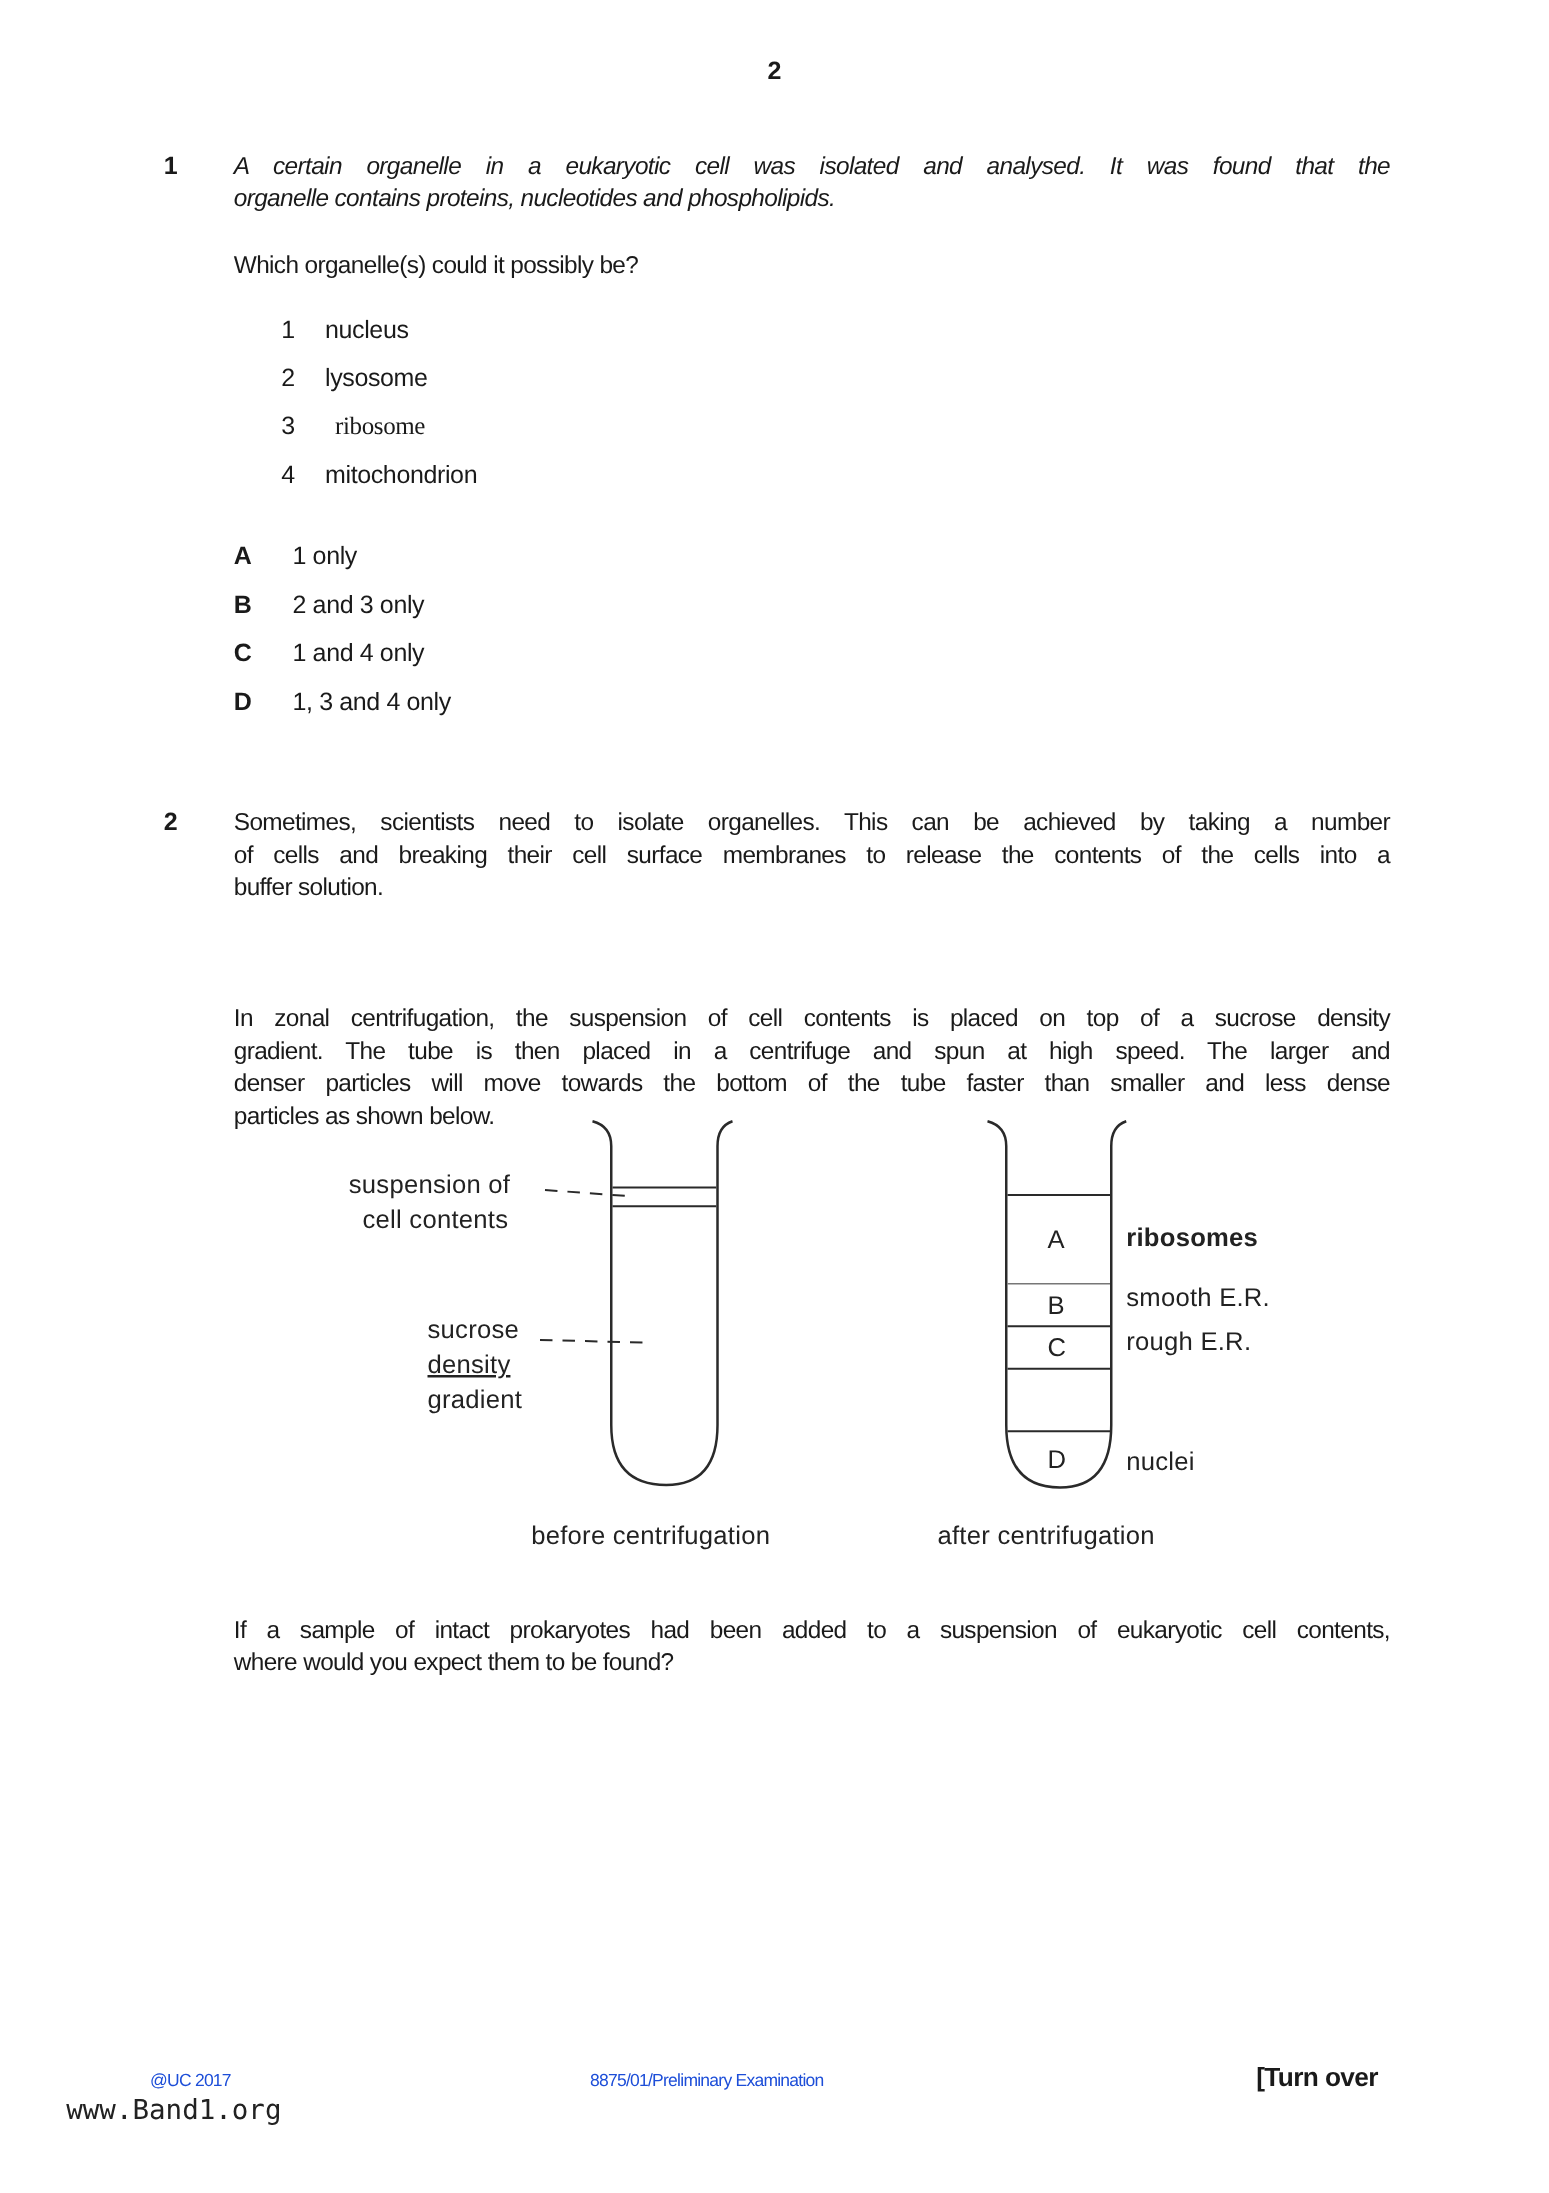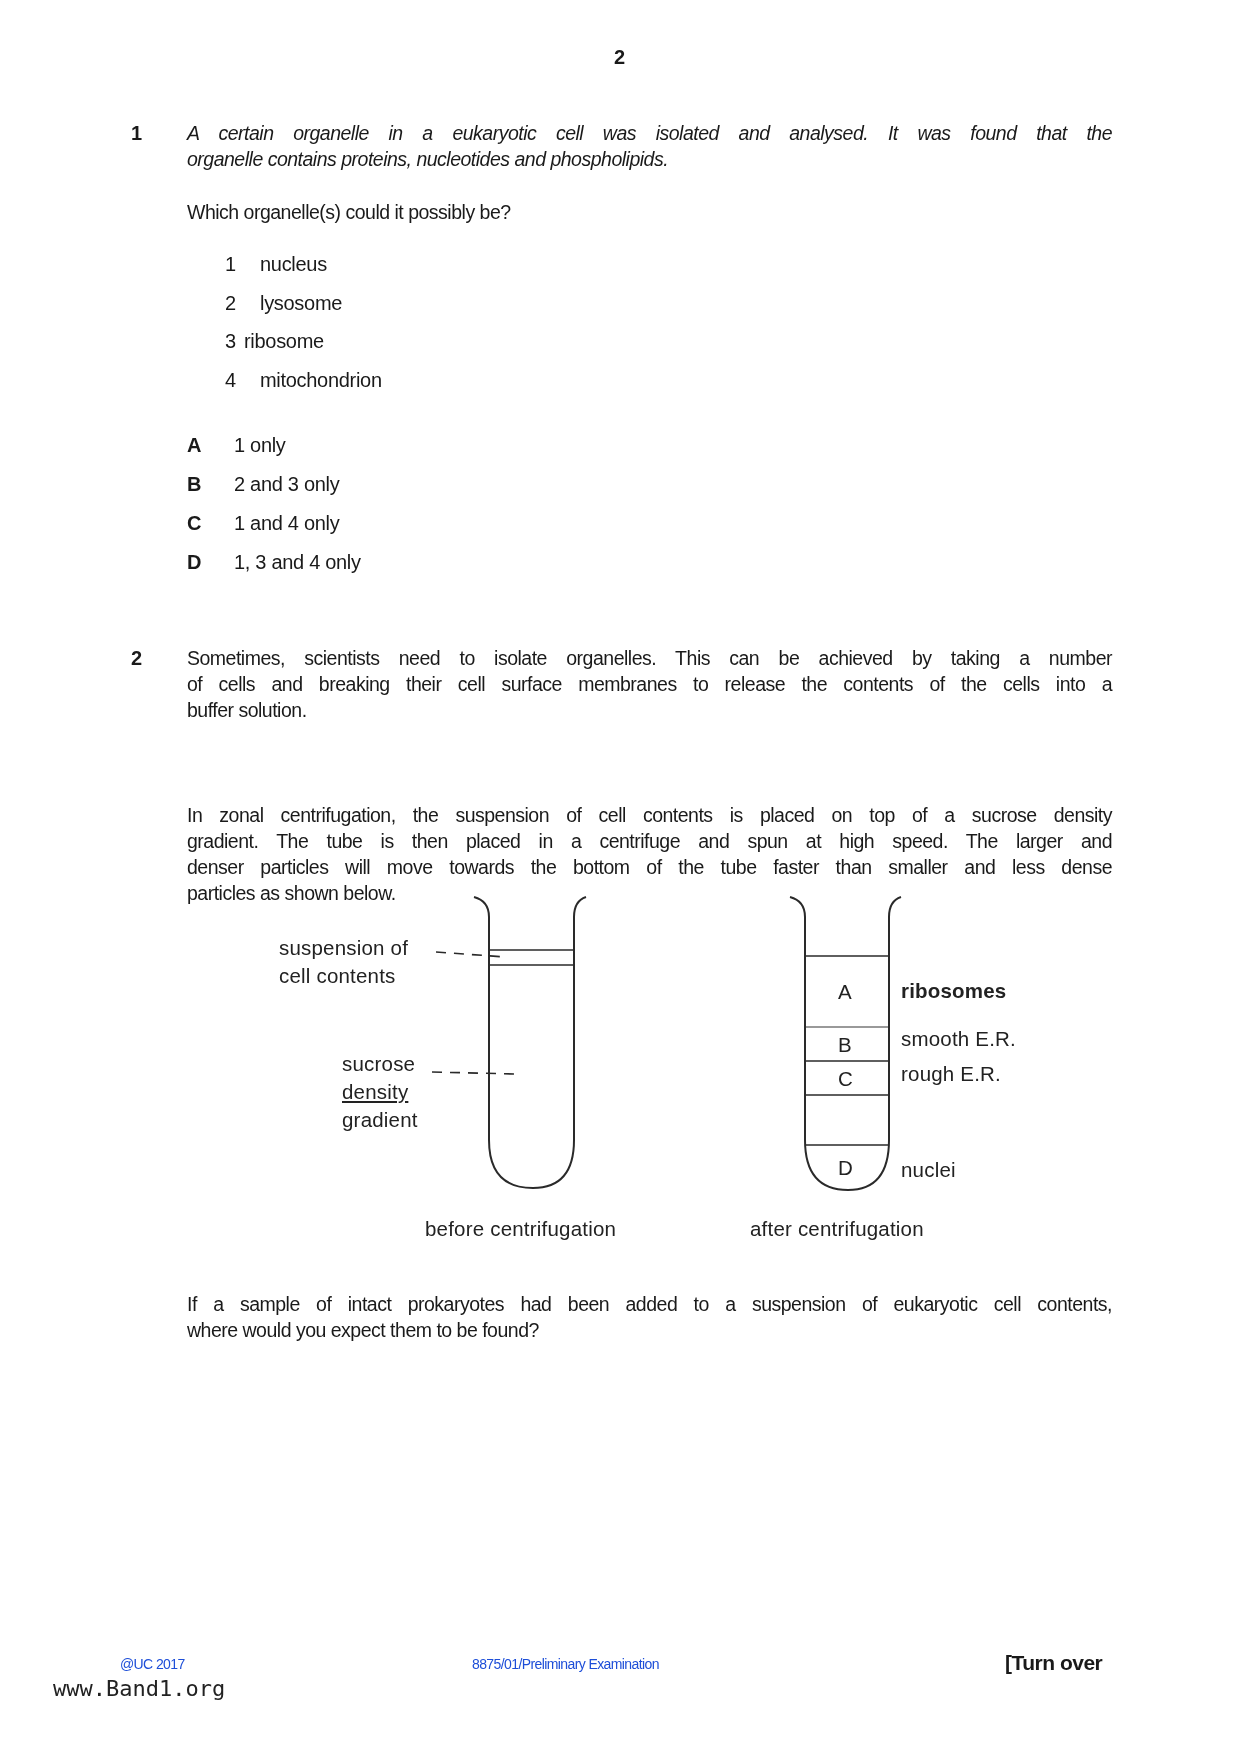--- a/index.html
+++ b/index.html
@@ -29,21 +29,21 @@
     <div>organelle contains proteins, nucleotides and phospholipids.</div>
   </div>
   <div class="abs para" style="left:187px; top:199px;">Which organelle(s) could it possibly be?</div>
 
   <div>
     <div class="abs item" style="left:225px; top:253px;">1</div>
     <div class="abs item" style="left:260px; top:253px;">nucleus</div>
     <div class="abs item" style="left:225px; top:292px;">2</div>
     <div class="abs item" style="left:260px; top:292px;">lysosome</div>
     <div class="abs item" style="left:225px; top:330px;">3</div>
-    <div class="abs item" style="left:244px; top:330px;">ribosome</div>
+    <div class="abs item" style="left:268px; top:330px;font-family:Liberation Serif, serif;">ribosome</div>
     <div class="abs item" style="left:225px; top:369px;">4</div>
     <div class="abs item" style="left:260px; top:369px;">mitochondrion</div>
   </div>
 
   <div>
     <div class="abs opt-letter" style="left:187px; top:434px;">A</div>
     <div class="abs item" style="left:234px; top:434px;">1 only</div>
     <div class="abs opt-letter" style="left:187px; top:473px;">B</div>
     <div class="abs item" style="left:234px; top:473px;">2 and 3 only</div>
     <div class="abs opt-letter" style="left:187px; top:512px;">C</div>
@@ -81,21 +81,21 @@
       <path d="M790,897 Q805,901 805,917 L805,1140 Q805,1190 848,1190 Q889,1190 889,1140 L889,917 Q889,901 901,897"></path>
       <line x1="806" y1="956" x2="888" y2="956" stroke-width="1.6"></line>
       <line x1="806" y1="1027" x2="888" y2="1027" stroke-width="1.3" style="stroke:#777;"></line>
       <line x1="806" y1="1061" x2="888" y2="1061" stroke-width="1.6"></line>
       <line x1="806" y1="1095" x2="888" y2="1095" stroke-width="1.6"></line>
       <line x1="806" y1="1145" x2="888" y2="1145" stroke-width="1.6"></line>
     </g>
   </svg>
 
   <div class="abs diag-label" style="left:279px; top:936px;">suspension of</div>
-  <div class="abs diag-label" style="left:279px; top:964px;">cell contents</div>
+  <div class="abs diag-label" style="left:290px; top:964px;">cell contents</div>
   <div class="abs diag-label" style="left:342px; top:1052px;">sucrose</div>
   <div class="abs diag-label" style="left:342px; top:1080px;text-decoration:underline;">density</div>
   <div class="abs diag-label" style="left:342px; top:1108px;">gradient</div>
   <div class="abs diag-label" style="left:425px; top:1217px;">before centrifugation</div>
 
   <div class="abs diag-label" style="left:838px; top:980px;">A</div>
   <div class="abs diag-label" style="left:838px; top:1033px;">B</div>
   <div class="abs diag-label" style="left:838px; top:1067px;">C</div>
   <div class="abs diag-label" style="left:838px; top:1156px;">D</div>
 

